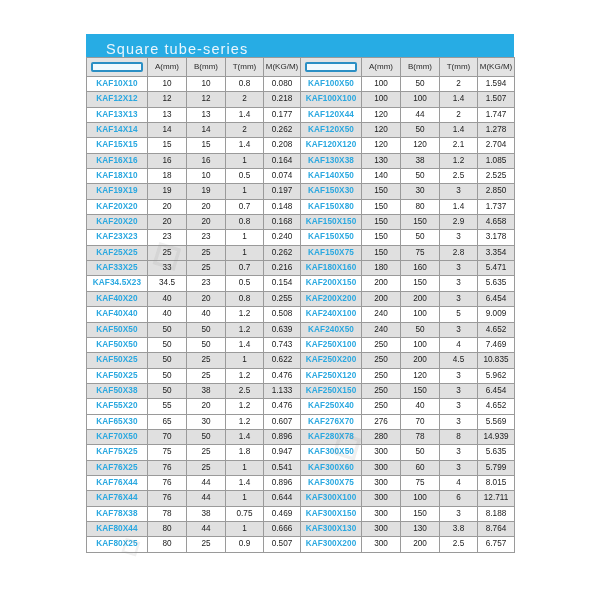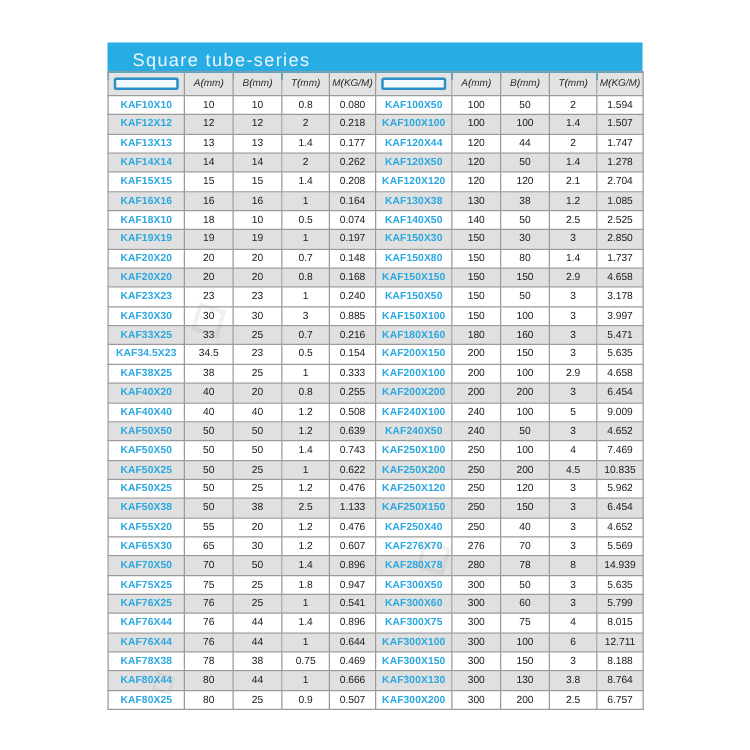--- a/index.html
+++ b/index.html
@@ -74,21 +74,20 @@
   col.c-m    { width: 37px; }
 
   
   tr.hdr td {
     background: #e3e3e3;
     height: 18px;
     line-height: 18px;
     font-size: 8px;
     color: #2b2b2b;
     font-weight: 400;
-    font-style: italic;
   }
   tr.hdr td.icon-cell { background: #e3e3e3; }
   .tube-icon {
     display: block;
     width: 52px;
     height: 10px;
     margin: 0 auto;
     border: 2px solid #2b8fc4;
     background: #f2fafe;
     border-radius: 2px;
@@ -289,31 +288,31 @@
             <td class="num">23</td>
             <td class="num">23</td>
             <td class="num">1</td>
             <td class="num">0.240</td>
             <td class="name">KAF150X50</td>
             <td class="num">150</td>
             <td class="num">50</td>
             <td class="num">3</td>
             <td class="num">3.178</td>
           </tr>
-          <tr>
-            <td class="name">KAF30X30</td>
-            <td class="num">30</td>
-            <td class="num">30</td>
-            <td class="num">3</td>
-            <td class="num">0.885</td>
-            <td class="name">KAF150X100</td>
-            <td class="num">150</td>
-            <td class="num">100</td>
-            <td class="num">3</td>
-            <td class="num">3.997</td>
+          <tr class="alt">
+            <td class="name">KAF25X25</td>
+            <td class="num">25</td>
+            <td class="num">25</td>
+            <td class="num">1</td>
+            <td class="num">0.262</td>
+            <td class="name">KAF150X75</td>
+            <td class="num">150</td>
+            <td class="num">75</td>
+            <td class="num">2.8</td>
+            <td class="num">3.354</td>
           </tr>
           <tr class="alt">
             <td class="name">KAF33X25</td>
             <td class="num">33</td>
             <td class="num">25</td>
             <td class="num">0.7</td>
             <td class="num">0.216</td>
             <td class="name">KAF180X160</td>
             <td class="num">180</td>
             <td class="num">160</td>
@@ -324,32 +323,20 @@
             <td class="name">KAF34.5X23</td>
             <td class="num">34.5</td>
             <td class="num">23</td>
             <td class="num">0.5</td>
             <td class="num">0.154</td>
             <td class="name">KAF200X150</td>
             <td class="num">200</td>
             <td class="num">150</td>
             <td class="num">3</td>
             <td class="num">5.635</td>
-          </tr>
-          <tr>
-            <td class="name">KAF38X25</td>
-            <td class="num">38</td>
-            <td class="num">25</td>
-            <td class="num">1</td>
-            <td class="num">0.333</td>
-            <td class="name">KAF200X100</td>
-            <td class="num">200</td>
-            <td class="num">100</td>
-            <td class="num">2.9</td>
-            <td class="num">4.658</td>
           </tr>
           <tr class="alt">
             <td class="name">KAF40X20</td>
             <td class="num">40</td>
             <td class="num">20</td>
             <td class="num">0.8</td>
             <td class="num">0.255</td>
             <td class="name">KAF200X200</td>
             <td class="num">200</td>
             <td class="num">200</td>

